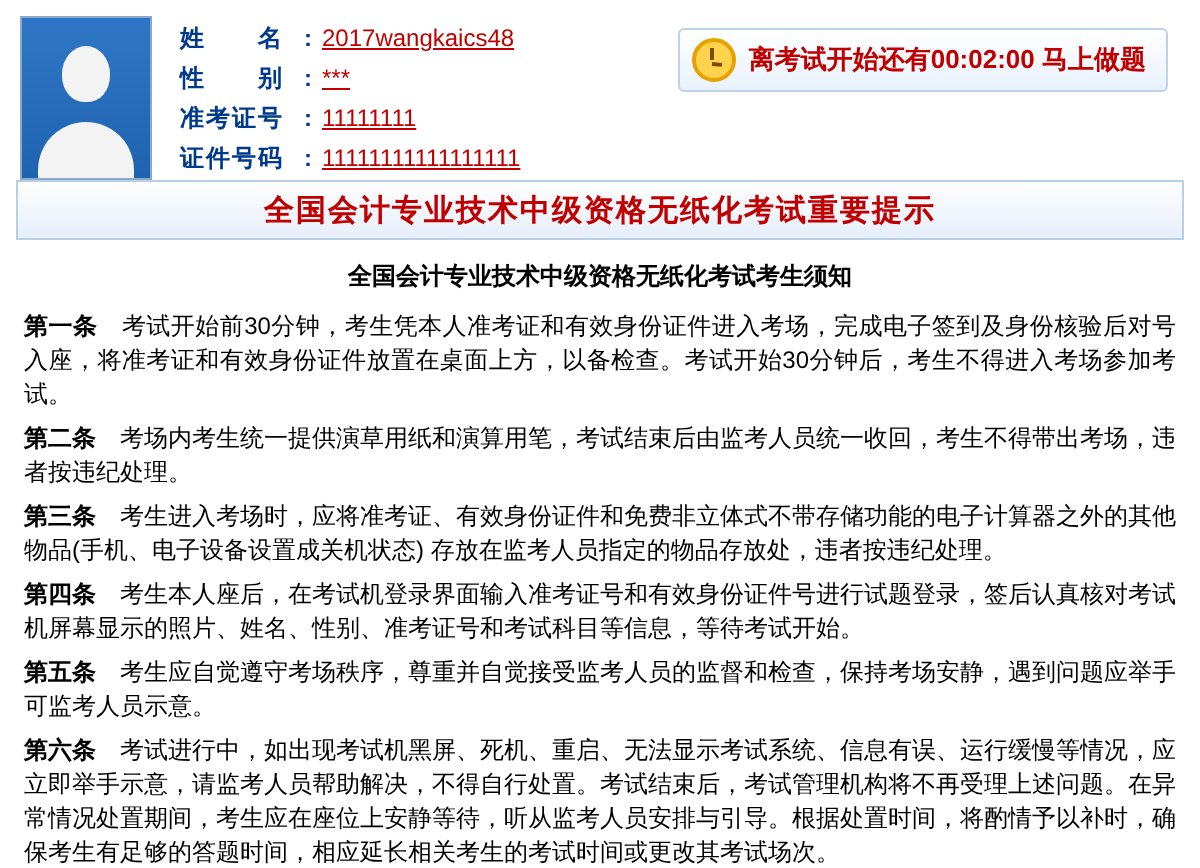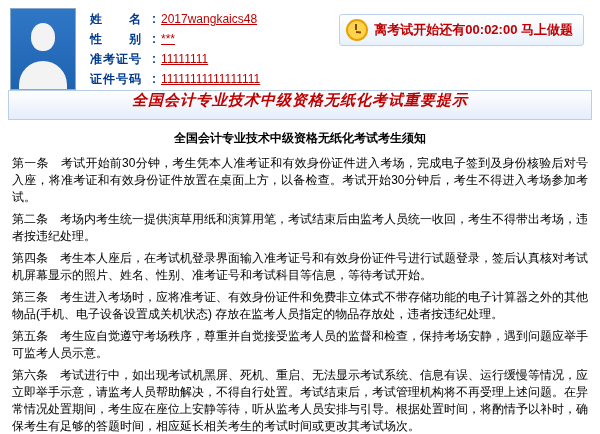--- a/index.html
+++ b/index.html
@@ -141,23 +141,23 @@
   
   .banner-wrap {
     padding: 0 8px;
     box-sizing: border-box;
   }
   .banner {
     height: 30px;
     border: 1px solid #b9cfe6;
     background: linear-gradient(#fefefe, #e5eefa);
     display: flex;
+    align-items: center;
     justify-content: center;
     box-sizing: border-box;
-    font-style: italic;
   }
   .banner-title {
     color: #c00000;
     font-weight: bold;
     font-size: 15px;
     letter-spacing: 1px;
   }
 
   
   .content {
@@ -171,21 +171,21 @@
     margin: 2px 0 8px 0;
     color: #000;
   }
   .clause {
     font-size: 12px;
     line-height: 17px;
     margin-bottom: 5px;
     text-align: justify;
   }
   .clause b {
-    font-weight: normal;
+    font-weight: bold;
   }
 </style>
 </head>
 <body>
 
 <div class="page">
 
   <div class="topbar">
 
     <div class="photo">
@@ -227,20 +227,20 @@
     <div class="banner">
       <span class="banner-title">全国会计专业技术中级资格无纸化考试重要提示</span>
     </div>
   </div>
 
   <div class="content">
     <div class="sub-title">全国会计专业技术中级资格无纸化考试考生须知</div>
     <div id="clauses">
         <div class="clause"><b>第一条　</b><span>考试开始前30分钟，考生凭本人准考证和有效身份证件进入考场，完成电子签到及身份核验后对号入座，将准考证和有效身份证件放置在桌面上方，以备检查。考试开始30分钟后，考生不得进入考场参加考试。</span></div>
         <div class="clause"><b>第二条　</b><span>考场内考生统一提供演草用纸和演算用笔，考试结束后由监考人员统一收回，考生不得带出考场，违者按违纪处理。</span></div>
+        <div class="clause"><b>第三条　</b><span>考生进入考场时，应将准考证、有效身份证件和免费非立体式不带存储功能的电子计算器之外的其他物品(手机、电子设备设置成关机状态) 存放在监考人员指定的物品存放处，违者按违纪处理。</span></div>
         <div class="clause"><b>第四条　</b><span>考生本人座后，在考试机登录界面输入准考证号和有效身份证件号进行试题登录，签后认真核对考试机屏幕显示的照片、姓名、性别、准考证号和考试科目等信息，等待考试开始。</span></div>
-        <div class="clause"><b>第三条　</b><span>考生进入考场时，应将准考证、有效身份证件和免费非立体式不带存储功能的电子计算器之外的其他物品(手机、电子设备设置成关机状态) 存放在监考人员指定的物品存放处，违者按违纪处理。</span></div>
         <div class="clause"><b>第五条　</b><span>考生应自觉遵守考场秩序，尊重并自觉接受监考人员的监督和检查，保持考场安静，遇到问题应举手可监考人员示意。</span></div>
         <div class="clause"><b>第六条　</b><span>考试进行中，如出现考试机黑屏、死机、重启、无法显示考试系统、信息有误、运行缓慢等情况，应立即举手示意，请监考人员帮助解决，不得自行处置。考试结束后，考试管理机构将不再受理上述问题。在异常情况处置期间，考生应在座位上安静等待，听从监考人员安排与引导。根据处置时间，将酌情予以补时，确保考生有足够的答题时间，相应延长相关考生的考试时间或更改其考试场次。</span></div>
       </div>
   </div>
 
 </div>
 
 </body></html>

